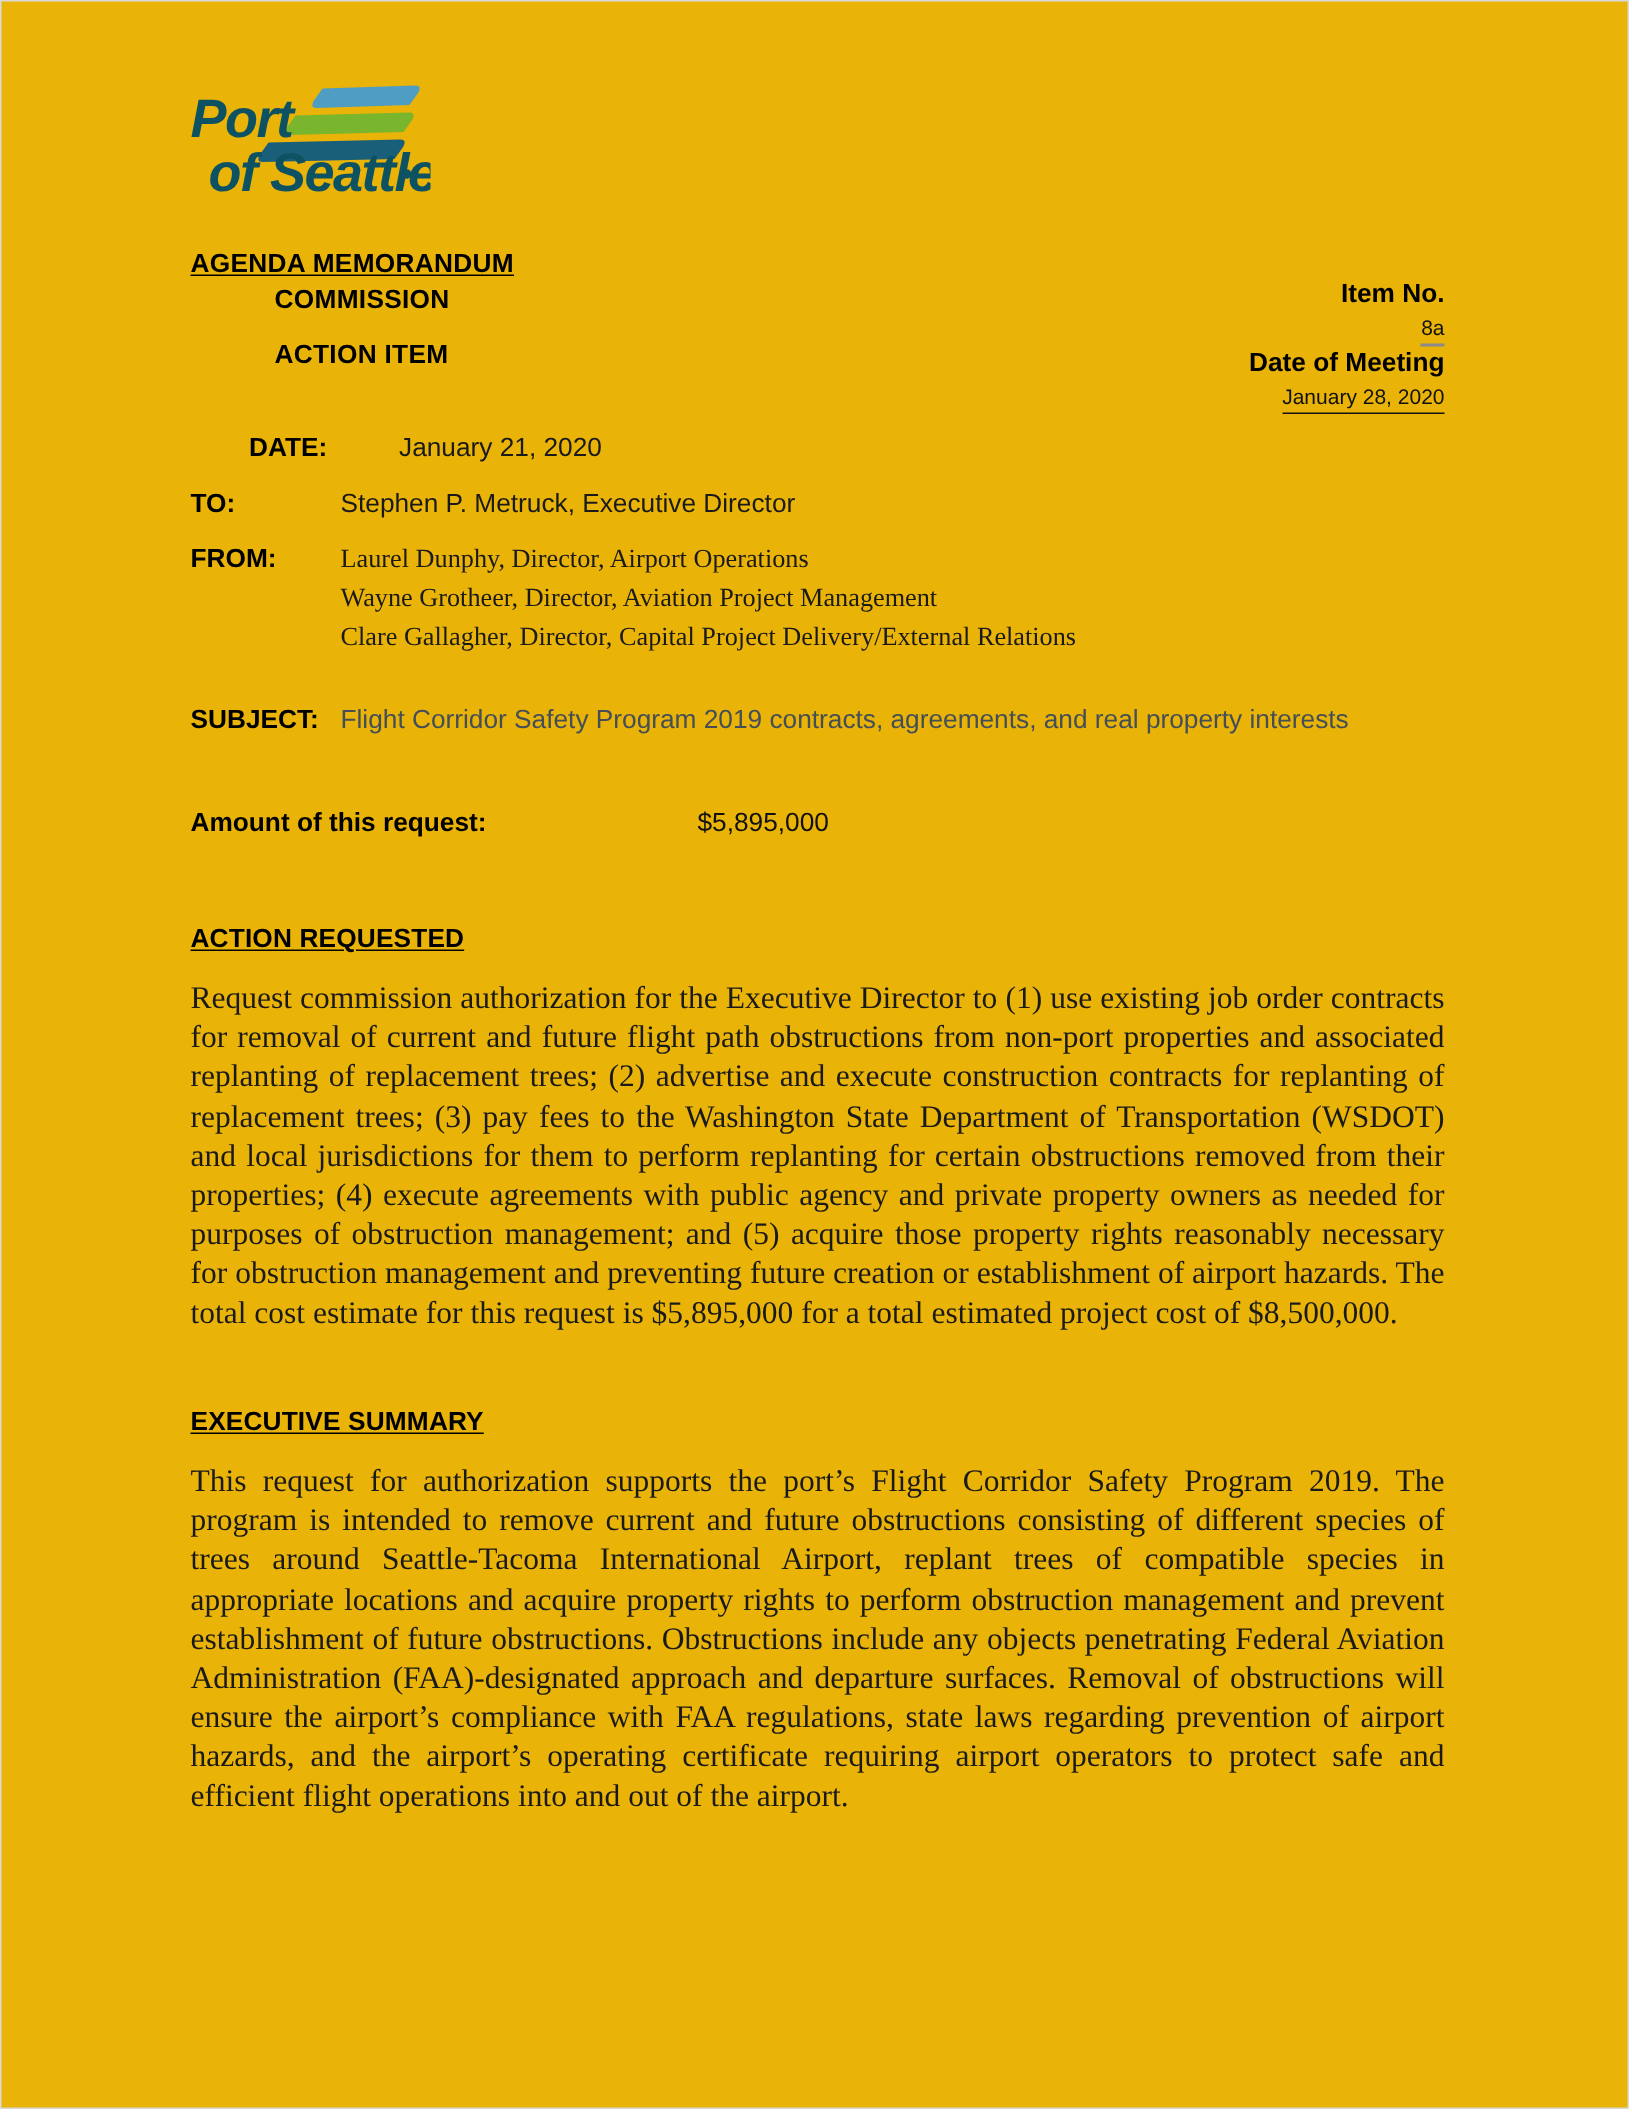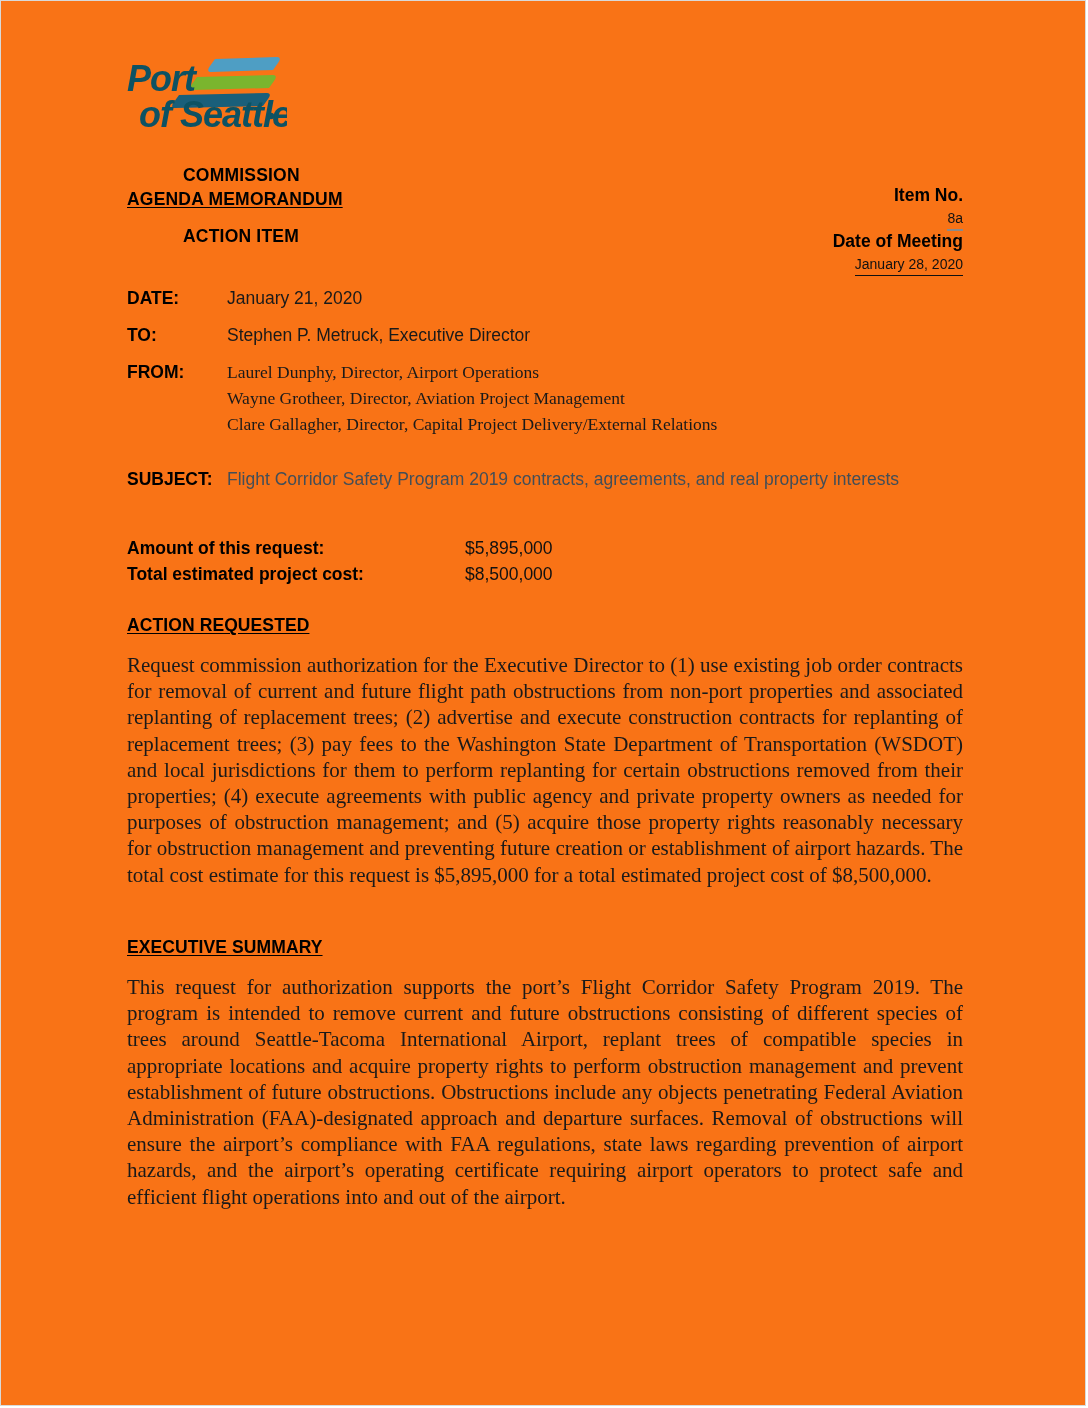--- a/index.html
+++ b/index.html
@@ -12,21 +12,21 @@
     height: 1408px;
     font-family: "Liberation Sans", sans-serif;
     position: relative;
     overflow: hidden;
   }
   .page {
     position: absolute;
     left: 0; top: 0;
     width: 1086px;
     height: 1406px;
-    background: #f97316;
+    background: #eab308;
     border: 1px solid #d9d9d9;
     box-sizing: border-box;
   }
 
   
   .logo {
     position: absolute;
     left: 126px;
     top: 52px;
     width: 160px;
@@ -115,21 +115,21 @@
     color: #000000;
     line-height: 26px;
   }
   .field-value {
     margin-left: 100px;
     font-size: 17.5px;
     color: #1a1a1a;
     line-height: 26px;
   }
   .field-value .ln { display: block; font-family: Liberation Serif, serif; }
-  .row-date { margin-bottom: 11px; }
+  .row-date { margin-bottom: 11px; margin-left: 39px; }
   .row-to   { margin-bottom: 11px; }
   .row-from { margin-bottom: 29px; }
 
   .field-value.subject {
     color: #434e57;
     text-align: justify;
     text-align-last: left;
     width: 736px;
     line-height: 26px;
   }
@@ -197,22 +197,22 @@
       <g fill="#0d5263" font-family="'Liberation Sans', sans-serif">
         <text x="0" y="38" font-size="36" font-weight="bold" font-style="italic" letter-spacing="-1">Port</text>
         <text x="12" y="74" font-size="36" font-weight="bold" font-style="italic" letter-spacing="-1">of Seattle</text>
         <circle cx="144" cy="63" r="3.2"></circle>
       </g>
     </svg>
   </div>
 
   <div class="hdr">
     <div class="hdr-left">
+      <div class="hdr-line hdr-memo">AGENDA MEMORANDUM</div>
       <div class="hdr-line hdr-commission">COMMISSION</div>
-      <div class="hdr-line hdr-memo">AGENDA MEMORANDUM</div>
       <div class="hdr-line hdr-action">ACTION ITEM</div>
     </div>
     <div class="hdr-right">
       <div class="hdr-row">
         <div class="hdr-label item">Item No.</div>
         <div class="hdr-value item">8a</div>
       </div>
       <div class="hdr-row">
         <div class="hdr-label meeting">Date of Meeting</div>
         <div class="hdr-value meeting">January 28, 2020</div>
@@ -246,24 +246,20 @@
       <div class="field-value subject">Flight Corridor Safety Program 2019 contracts, agreements, and real property interests</div>
     </div>
 
   </div>
 
   <div class="amounts">
     <div class="amt-row">
       <div class="amt-label">Amount of this request:</div>
       <div class="amt-value">$5,895,000</div>
     </div>
-    <div class="amt-row">
-      <div class="amt-label">Total estimated project cost:</div>
-      <div class="amt-value">$8,500,000</div>
-    </div>
   </div>
 
   <div class="section sec-action">
     <div class="sec-head">ACTION REQUESTED</div>
     <div class="sec-body">Request commission authorization for the Executive Director to (1) use existing job order contracts for removal of current and future flight path obstructions from non-port properties and associated replanting of replacement trees; (2) advertise and execute construction contracts for replanting of replacement trees; (3) pay fees to the Washington State Department of Transportation (WSDOT) and local jurisdictions for them to perform replanting for certain obstructions removed from their properties; (4) execute agreements with public agency and private property owners as needed for purposes of obstruction management; and (5) acquire those property rights reasonably necessary for obstruction management and preventing future creation or establishment of airport hazards.  The total cost estimate for this request is $5,895,000 for a total estimated project cost of $8,500,000.</div>
   </div>
 
   <div class="section sec-summary">
     <div class="sec-head">EXECUTIVE SUMMARY</div>
     <div class="sec-body">This request for authorization supports the port’s Flight Corridor Safety Program 2019. The program is intended to remove current and future obstructions consisting of different species of trees around Seattle-Tacoma International Airport, replant trees of compatible species in appropriate locations and acquire property rights to perform obstruction management and prevent establishment of future obstructions.  Obstructions include any objects penetrating Federal Aviation Administration (FAA)-designated approach and departure surfaces. Removal of obstructions will ensure the airport’s compliance with FAA regulations, state laws regarding prevention of airport hazards, and the airport’s operating certificate requiring airport operators to protect safe and efficient flight operations into and out of the airport.</div>

